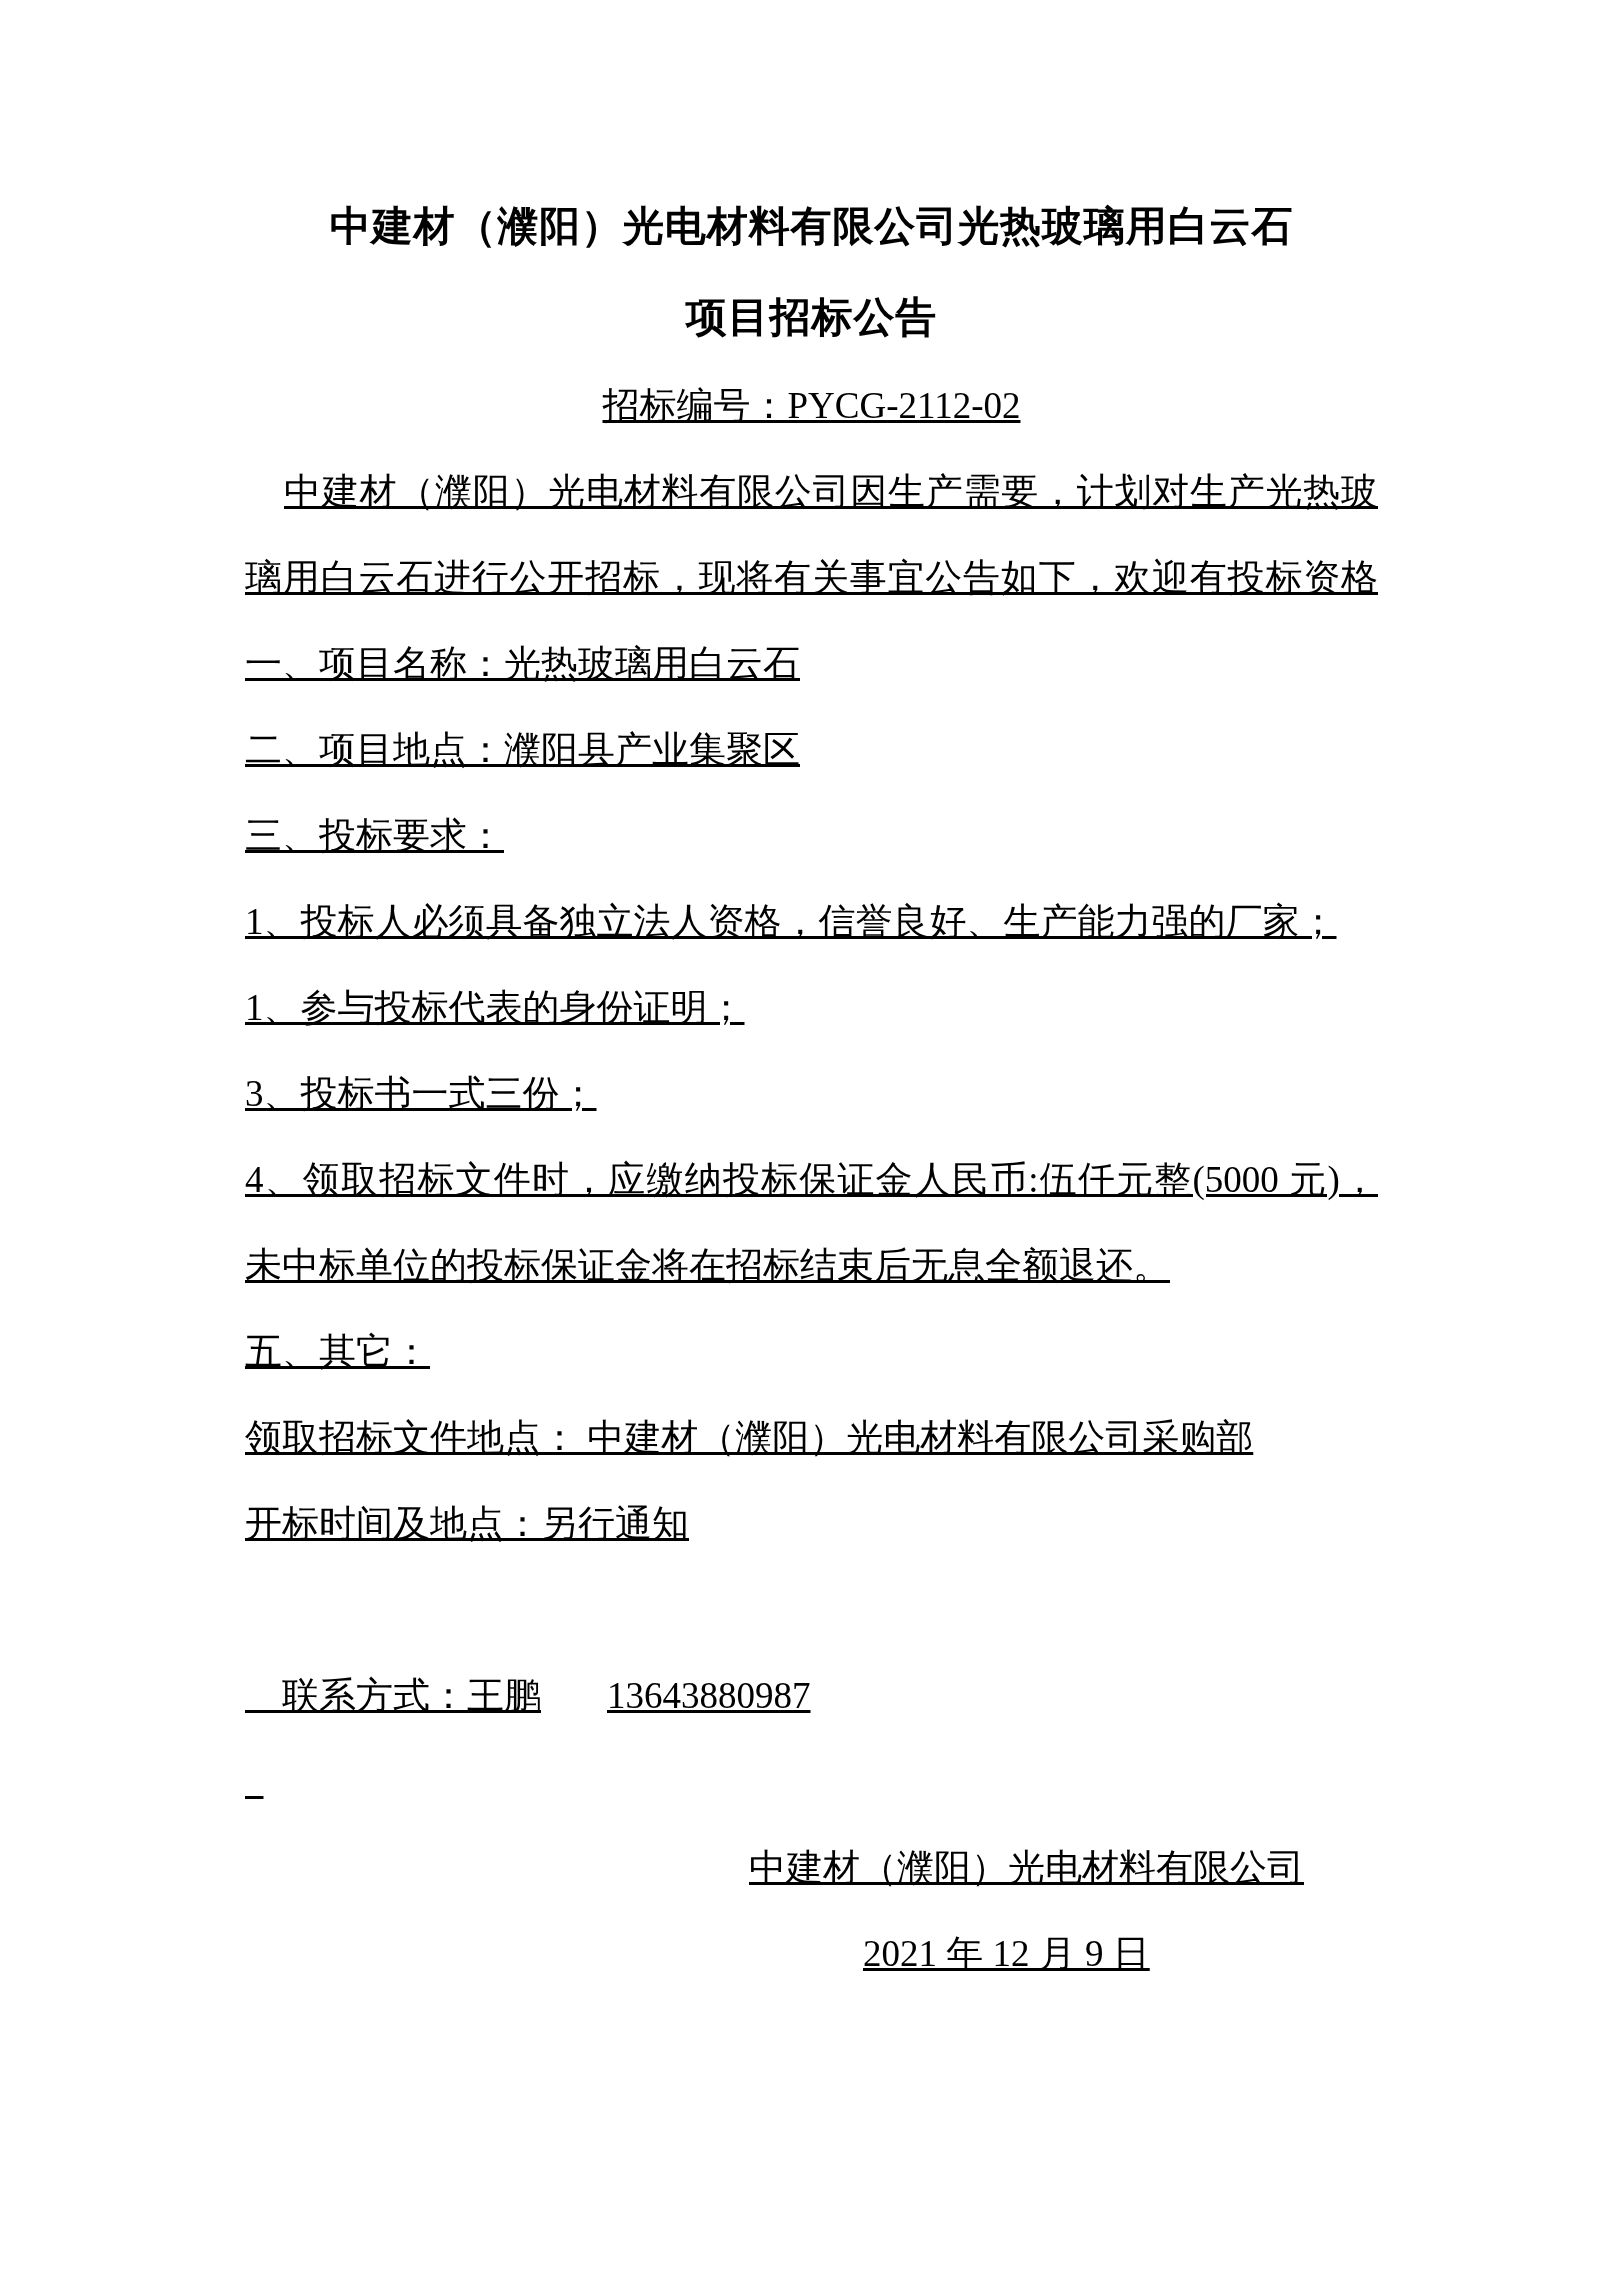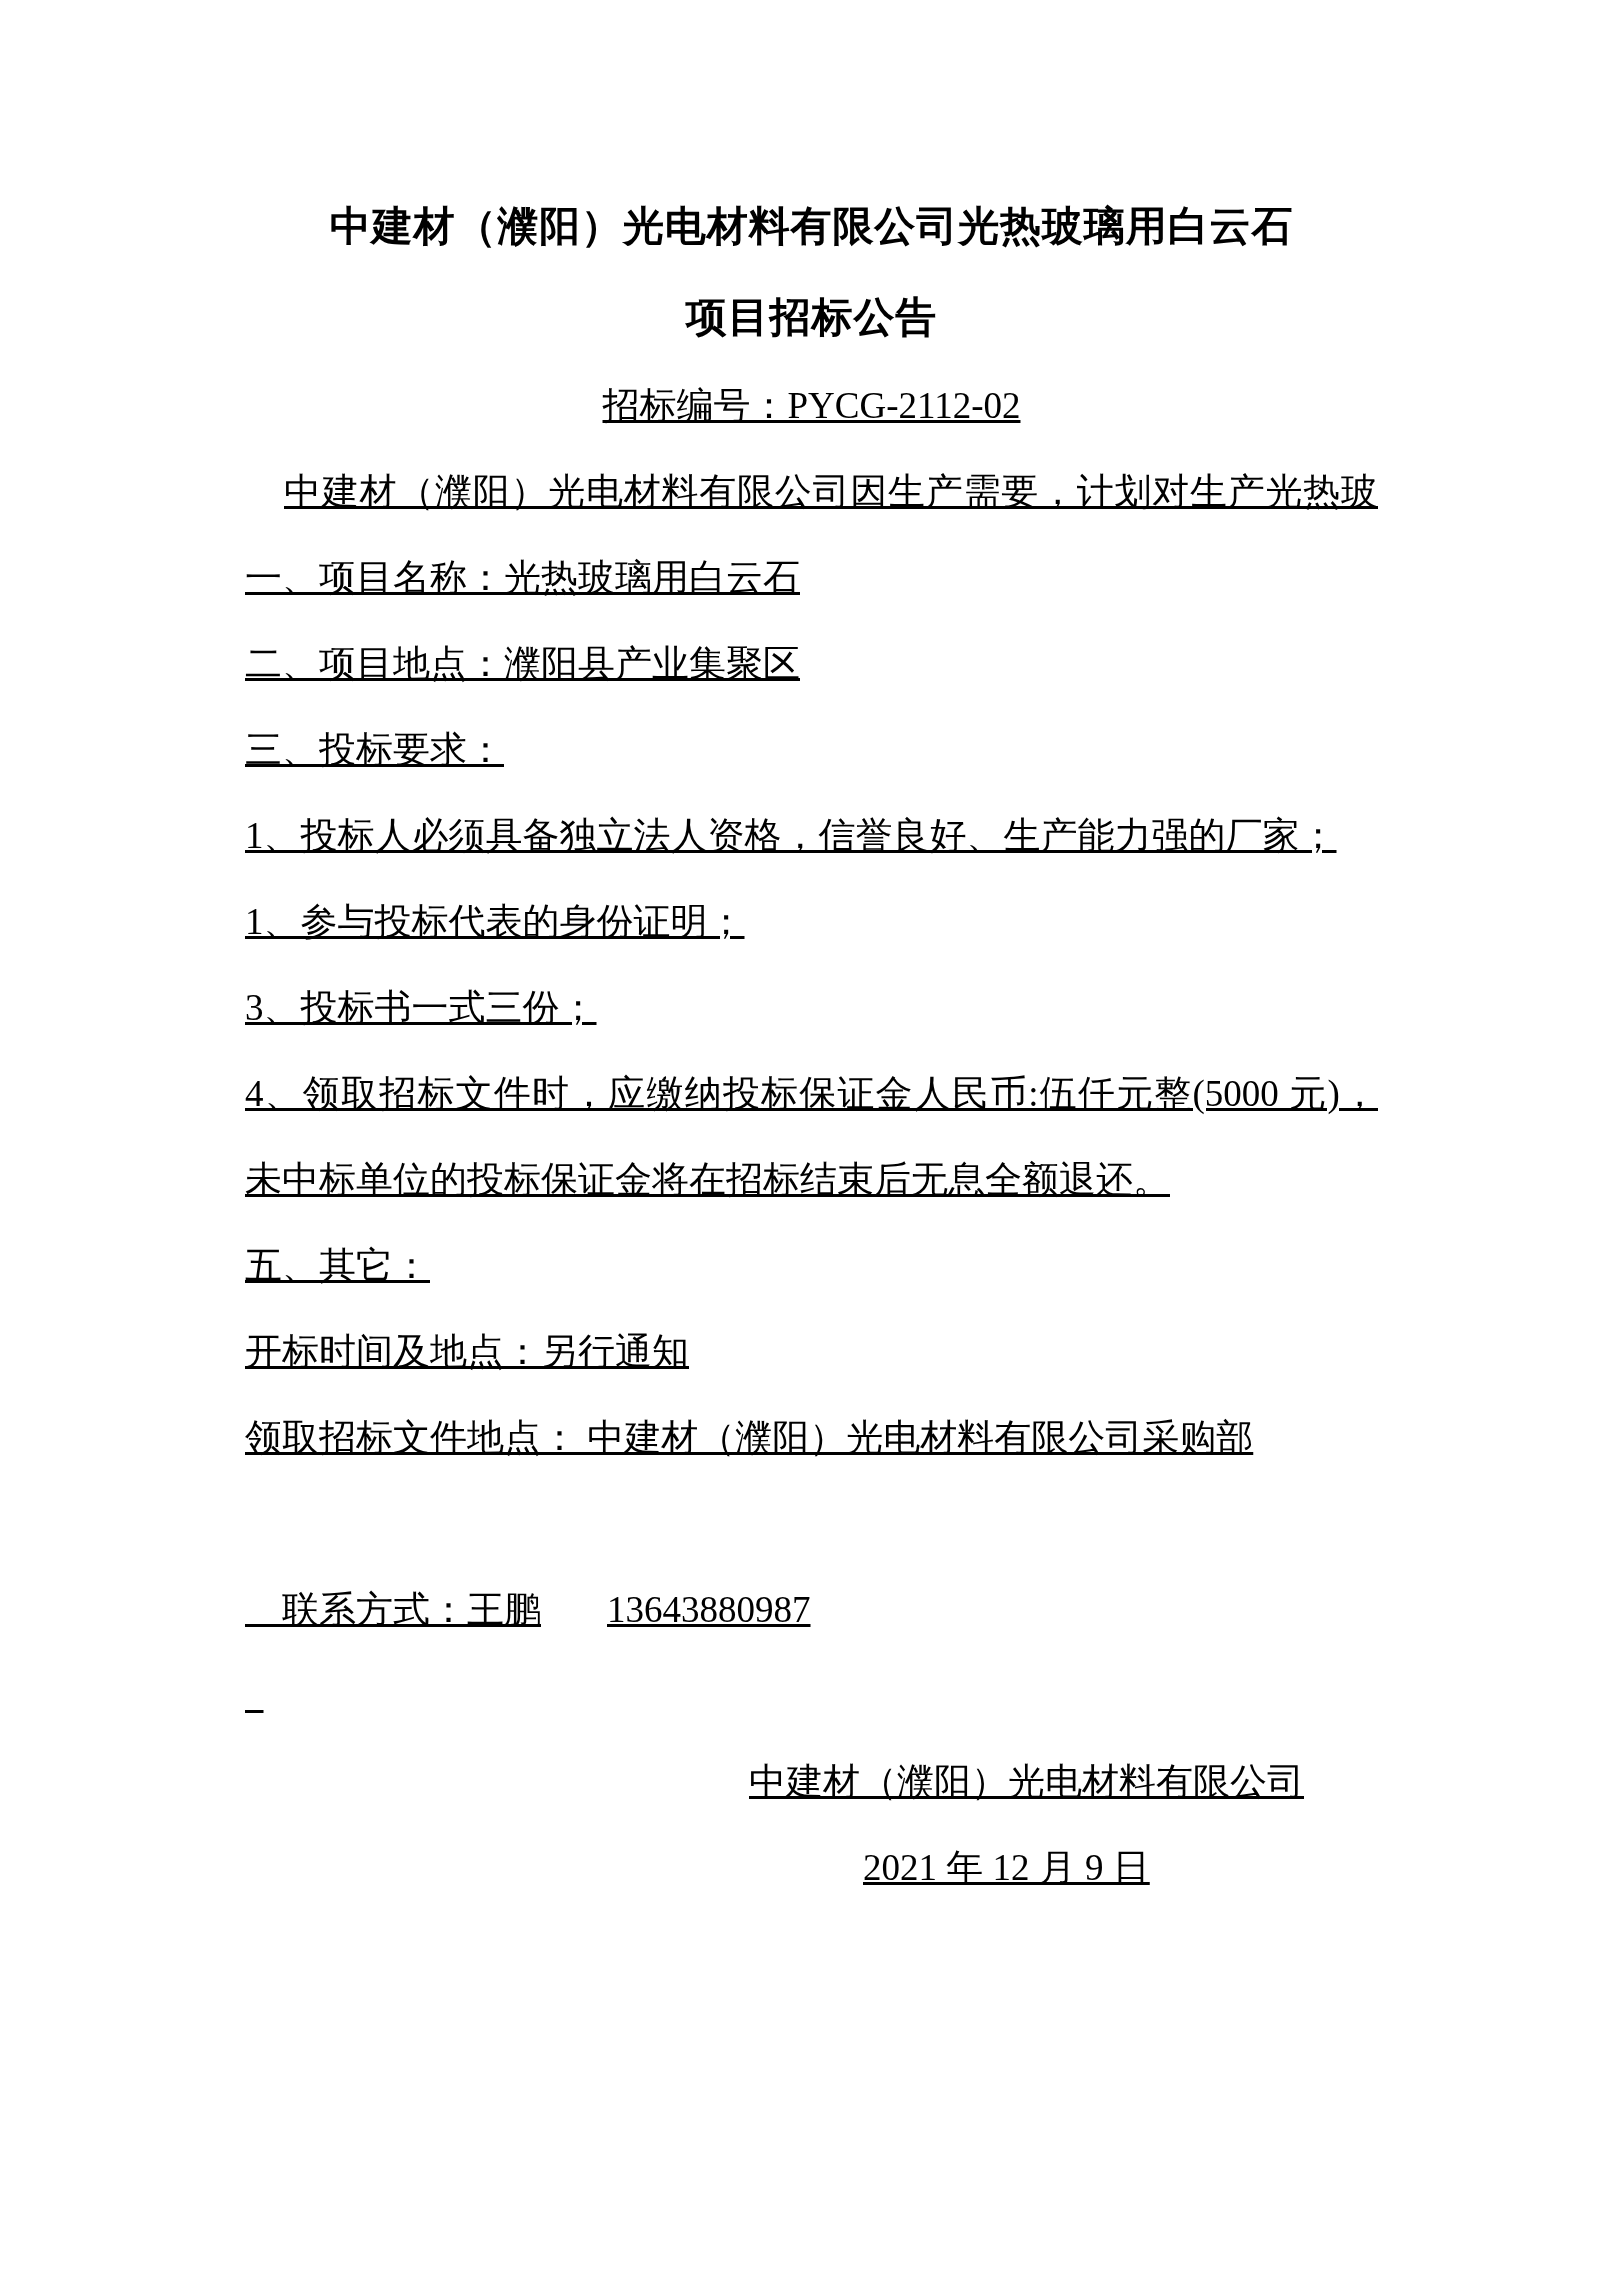--- a/index.html
+++ b/index.html
@@ -58,34 +58,35 @@
 <body>
 
 <div class="page">
 
   <div class="doc-title">中建材（濮阳）光电材料有限公司光热玻璃用白云石</div>
   <div class="doc-title">项目招标公告</div>
 
   <div class="bline center">招标编号：PYCG-2112-02</div>
 
   <div class="bline fill indent">中建材（濮阳）光电材料有限公司因生产需要，计划对生产光热玻</div>
+  <div class="bline fill">璃用白云石进行公开招标，现将有关事宜公告如下，欢迎有投标资格</div>
 
   <div class="bline">一、项目名称：光热玻璃用白云石</div>
   <div class="bline">二、项目地点：濮阳县产业集聚区</div>
   <div class="bline">三、投标要求：</div>
 
   <div class="bline">1、投标人必须具备独立法人资格，信誉良好、生产能力强的厂家；</div>
   <div class="bline">1、参与投标代表的身份证明；</div>
   <div class="bline">3、投标书一式三份；</div>
   <div class="bline fill">4、领取招标文件时，应缴纳投标保证金人民币:伍仟元整(5000 元)，</div>
   <div class="bline">未中标单位的投标保证金将在招标结束后无息全额退还。</div>
 
   <div class="bline">五、其它：</div>
+  <div class="bline">领取招标文件地点： 中建材（濮阳）光电材料有限公司采购部</div>
   <div class="bline">开标时间及地点：另行通知</div>
-  <div class="bline">领取招标文件地点： 中建材（濮阳）光电材料有限公司采购部</div>
 
   <div class="bline">
     <span>联系方式：王鹏</span><span class="contact-gap"></span><span>13643880987</span>
   </div>
 
   <div class="bline sig-company">中建材（濮阳）光电材料有限公司</div>
   <div class="bline sig-date">2021 年 12 月 9 日</div>
 
 </div>
 

